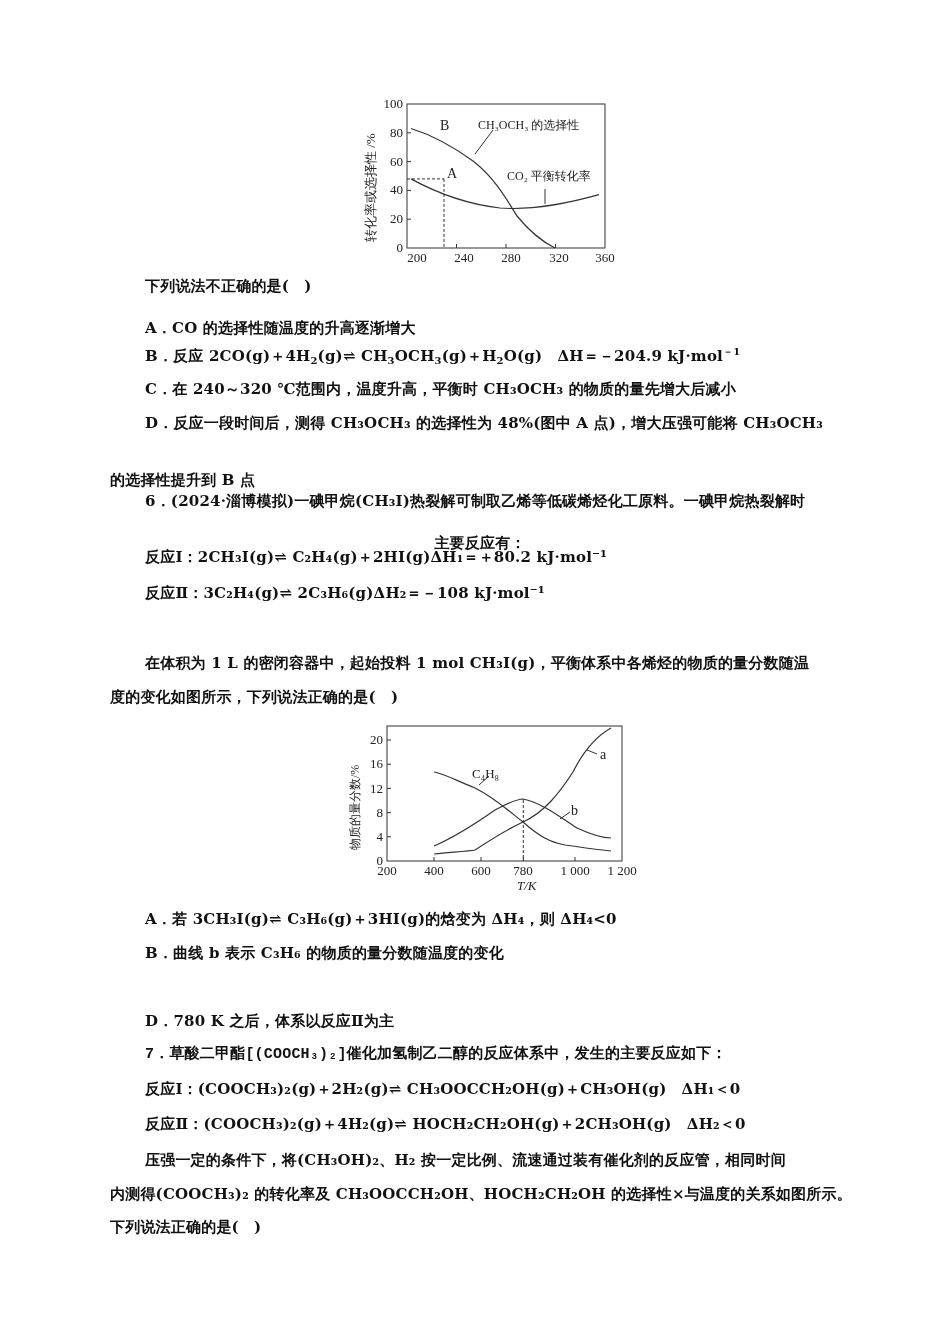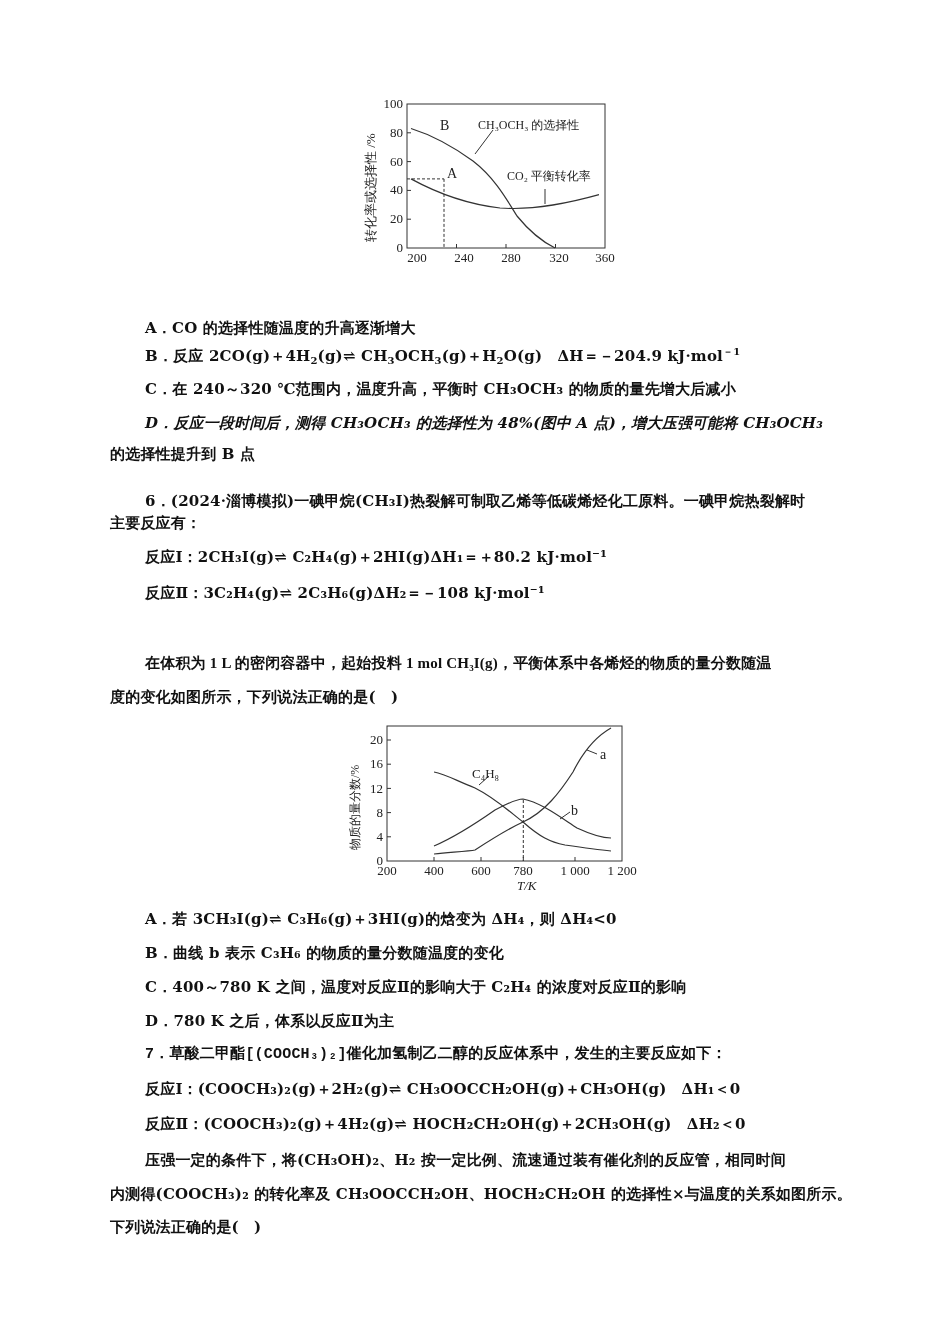--- a/index.html
+++ b/index.html
@@ -60,31 +60,32 @@
 
       <line x1="120" y1="62" x2="138" y2="38" stroke="#333" stroke-width="1"></line>
       <line x1="190" y1="112" x2="190" y2="97" stroke="#333" stroke-width="1"></line>
       <text x="85" y="38" font-size="14">B</text>
       <text x="92" y="86" font-size="14">A</text>
       <text x="123" y="37" font-size="12">CH₃OCH₃ 的选择性</text>
       <text x="152" y="88" font-size="12">CO₂ 平衡转化率</text>
     </svg>
   </div>
 
+  <div class="line indent" style="top:276px;">下列说法不正确的是(　)</div>
   <div class="line indent" style="top:318px;">A．CO 的选择性随温度的升高逐渐增大</div>
   <div class="line indent" style="top:346px;"><span>B．反应 2CO(g)＋4H</span><sub>2</sub><span>(g)⇌ CH</span><sub>3</sub><span>OCH</span><sub>3</sub><span>(g)＋H</span><sub>2</sub><span>O(g)　ΔH＝－204.9 kJ·mol</span><sup>－1</sup></div>
   <div class="line indent" style="top:379px;">C．在 240～320 ℃范围内，温度升高，平衡时 CH₃OCH₃ 的物质的量先增大后减小</div>
-  <div class="line indent" style="top:413px;font-style:italic;">D．反应一段时间后，测得 CH₃OCH₃ 的选择性为 48%(图中 A 点)，增大压强可能将 CH₃OCH₃</div>
-  <div class="line" style="top:444px;">的选择性提升到 B 点</div>
+  <div class="line indent" style="top:413px;">D．反应一段时间后，测得 CH₃OCH₃ 的选择性为 48%(图中 A 点)，增大压强可能将 CH₃OCH₃</div>
+  <div class="line" style="top:470px;">的选择性提升到 B 点</div>
 
   <div class="line indent" style="top:480px;margin-top:11px;">6．(2024·淄博模拟)一碘甲烷(CH₃I)热裂解可制取乙烯等低碳烯烃化工原料。一碘甲烷热裂解时</div>
-  <div class="line" style="top:513px;">主要反应有：</div>
+  <div class="line" style="top:533px;text-align:center;">主要反应有：</div>
   <div class="line indent" style="top:547px;">反应Ⅰ：2CH₃I(g)⇌ C₂H₄(g)＋2HI(g)ΔH₁＝＋80.2 kJ·mol⁻¹</div>
   <div class="line indent" style="top:583px;">反应Ⅱ：3C₂H₄(g)⇌ 2C₃H₆(g)ΔH₂＝－108 kJ·mol⁻¹</div>
-  <div class="line indent" style="top:653px;font-family:Liberation Serif, serif;">在体积为 1 L 的密闭容器中，起始投料 1 mol CH₃I(g)，平衡体系中各烯烃的物质的量分数随温</div>
+  <div class="line indent" style="top:653px;">在体积为 1 L 的密闭容器中，起始投料 1 mol CH₃I(g)，平衡体系中各烯烃的物质的量分数随温</div>
   <div class="line" style="top:687px;">度的变化如图所示，下列说法正确的是(　)</div>
 
   <div class="chart" style="left:345px; top:722px;">
     <svg width="290" height="175" viewBox="0 0 290 175">
 
       <rect x="42" y="4" width="235" height="135" fill="none" stroke="#333" stroke-width="1"></rect>
       <g stroke="#333" stroke-width="1">
         <line x1="42" y1="114.8" x2="46" y2="114.8"></line>
           <line x1="42" y1="90.6" x2="46" y2="90.6"></line>
         <line x1="42" y1="66.4" x2="46" y2="66.4"></line>
@@ -124,21 +125,20 @@
       <line x1="242" y1="28" x2="252" y2="32" stroke="#333" stroke-width="1"></line>
       <line x1="215" y1="97" x2="225" y2="90" stroke="#333" stroke-width="1"></line>
       <text x="127" y="56" font-size="13">C₄H₈</text>
       <text x="255" y="37" font-size="14">a</text>
       <text x="226" y="93" font-size="14">b</text>
     </svg>
   </div>
 
   <div class="line indent" style="top:909px;">A．若 3CH₃I(g)⇌ C₃H₆(g)＋3HI(g)的焓变为 ΔH₄，则 ΔH₄&lt;0</div>
   <div class="line indent" style="top:943px;">B．曲线 b 表示 C₃H₆ 的物质的量分数随温度的变化</div>
-  <div class="line indent" style="top:977px;">C．400～780 K 之间，温度对反应Ⅱ的影响大于 C₂H₄ 的浓度对反应Ⅱ的影响</div>
   <div class="line indent" style="top:1011px;">D．780 K 之后，体系以反应Ⅱ为主</div>
 
   <div class="line indent" style="top:1045px;font-family:Liberation Mono, monospace;">7．草酸二甲酯[(COOCH₃)₂]催化加氢制乙二醇的反应体系中，发生的主要反应如下：</div>
   <div class="line indent" style="top:1079px;">反应Ⅰ：(COOCH₃)₂(g)＋2H₂(g)⇌ CH₃OOCCH₂OH(g)＋CH₃OH(g)　ΔH₁＜0</div>
   <div class="line indent" style="top:1114px;">反应Ⅱ：(COOCH₃)₂(g)＋4H₂(g)⇌ HOCH₂CH₂OH(g)＋2CH₃OH(g)　ΔH₂＜0</div>
   <div class="line indent" style="top:1150px;">压强一定的条件下，将(CH₃OH)₂、H₂ 按一定比例、流速通过装有催化剂的反应管，相同时间</div>
   <div class="line" style="top:1184px;">内测得(COOCH₃)₂ 的转化率及 CH₃OOCCH₂OH、HOCH₂CH₂OH 的选择性×与温度的关系如图所示。</div>
   <div class="line" style="top:1217px;">下列说法正确的是(　)</div>
 
 </div>

